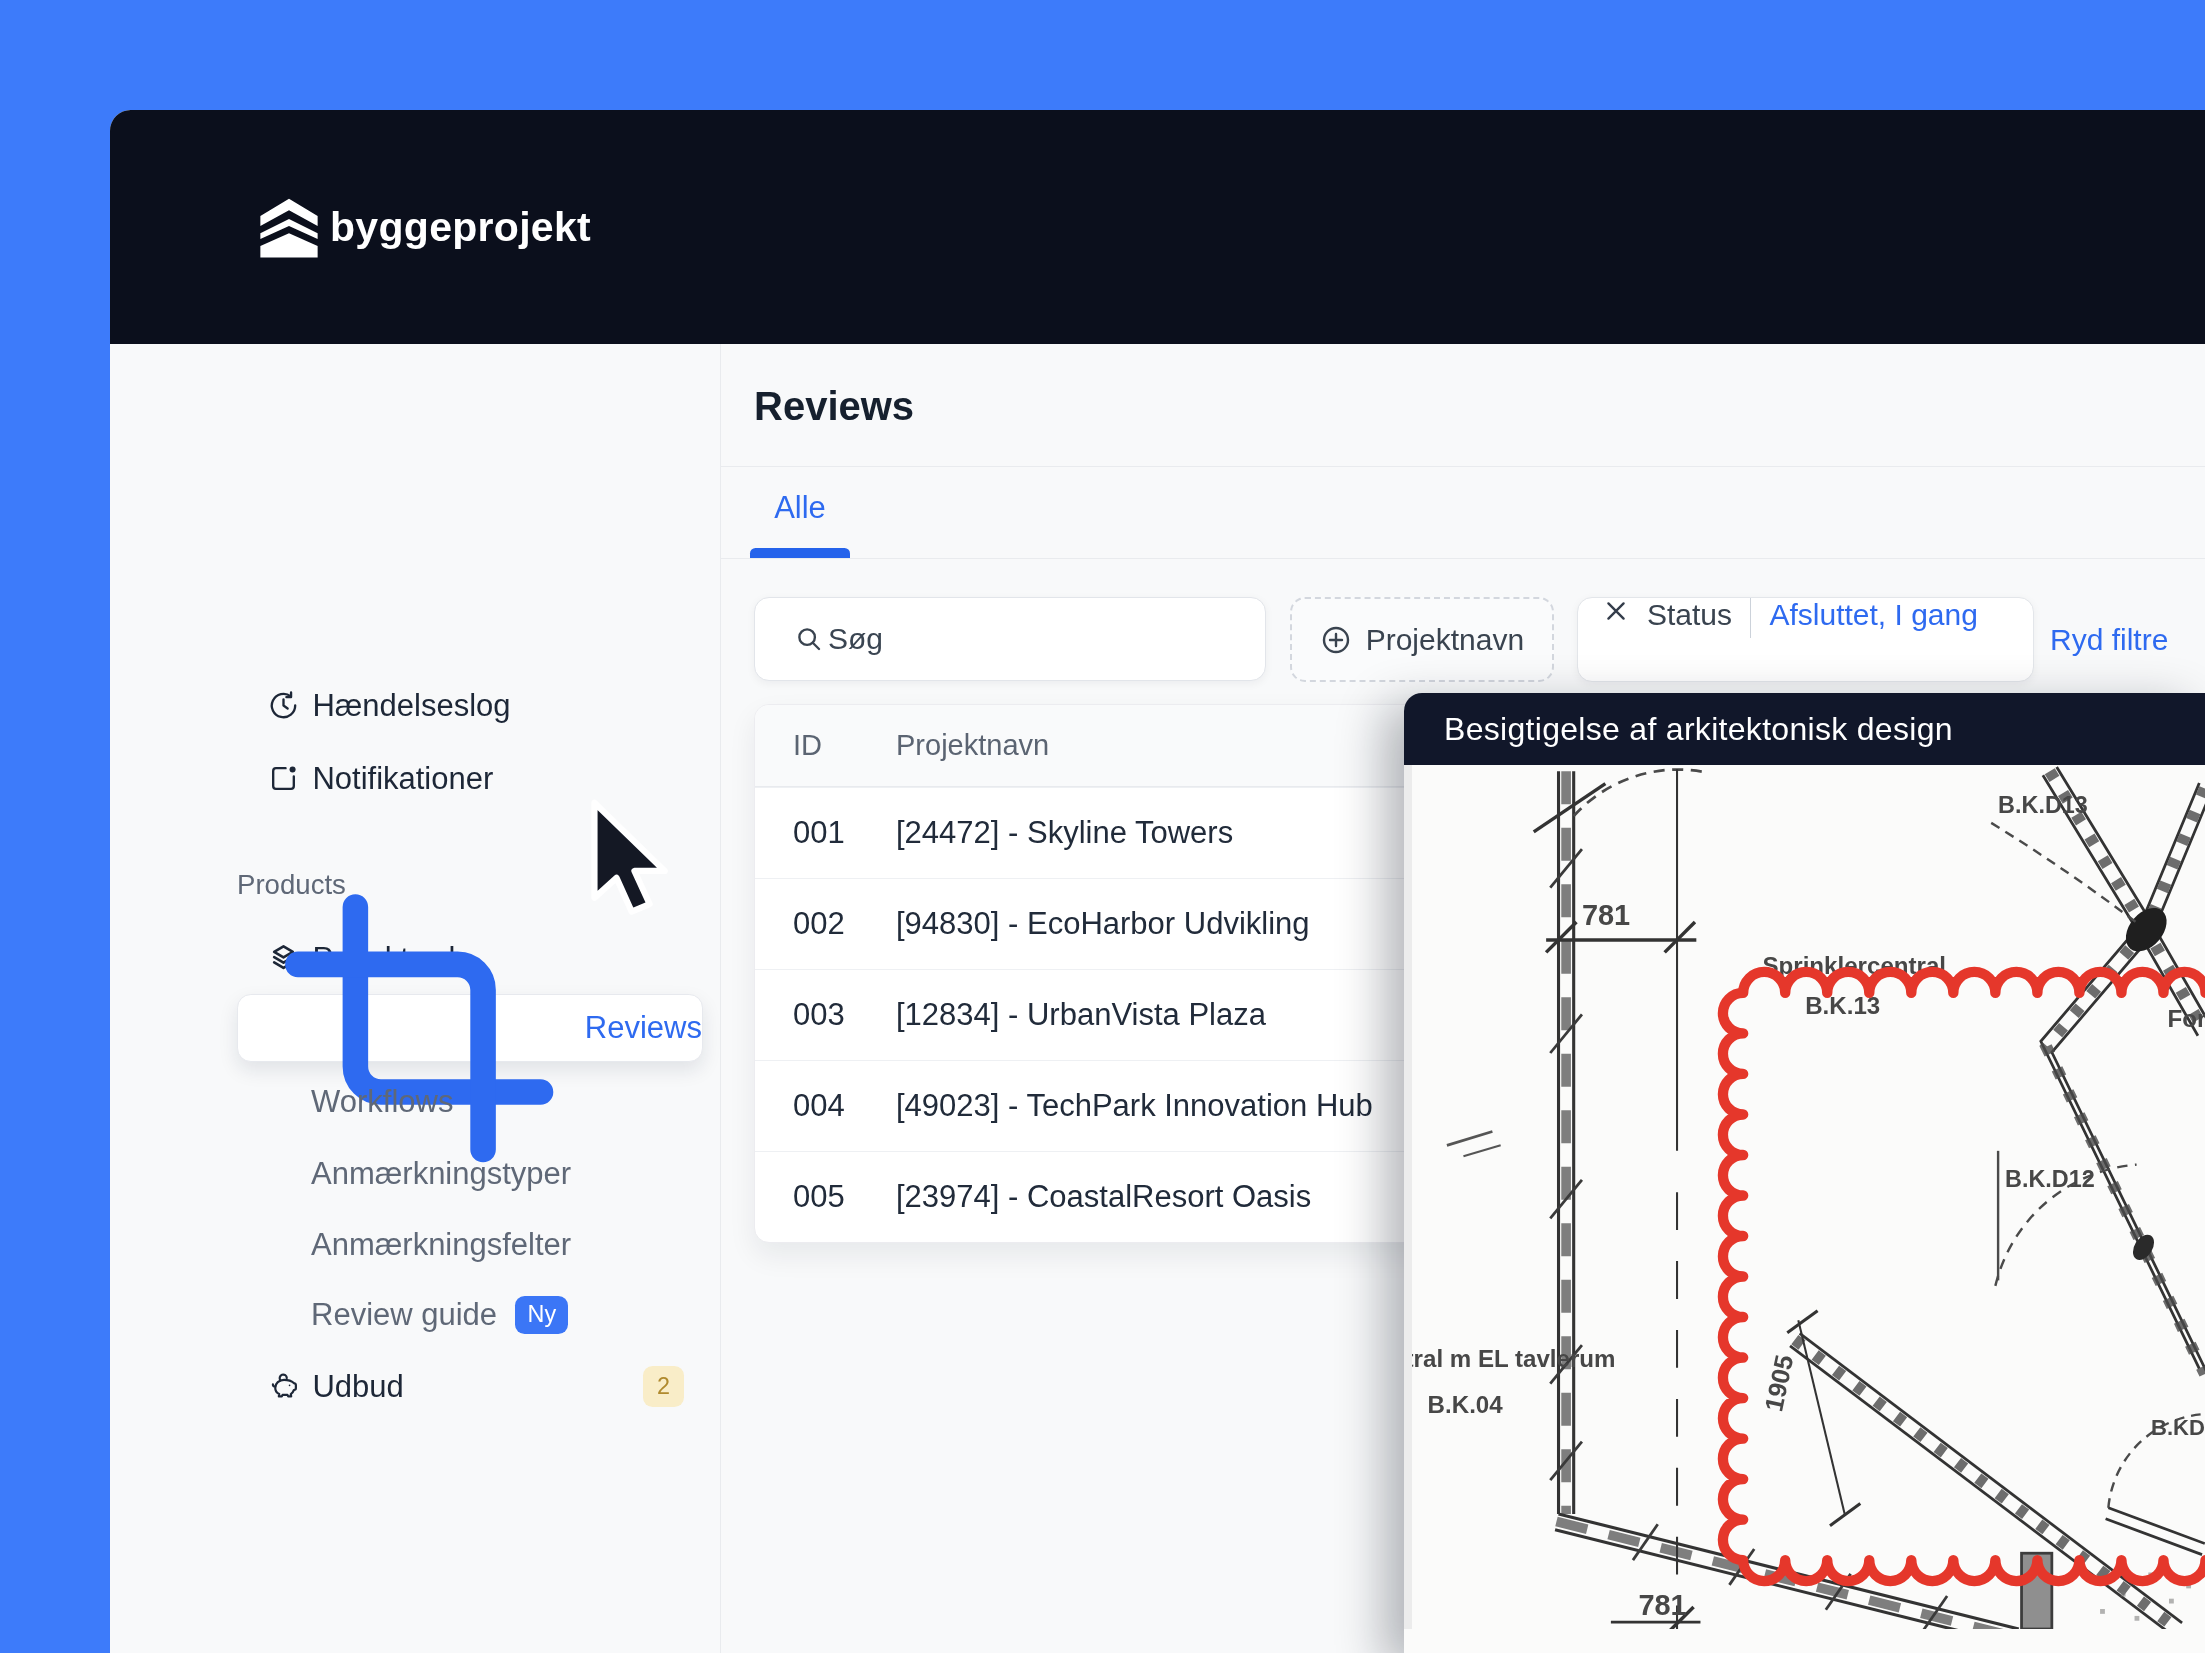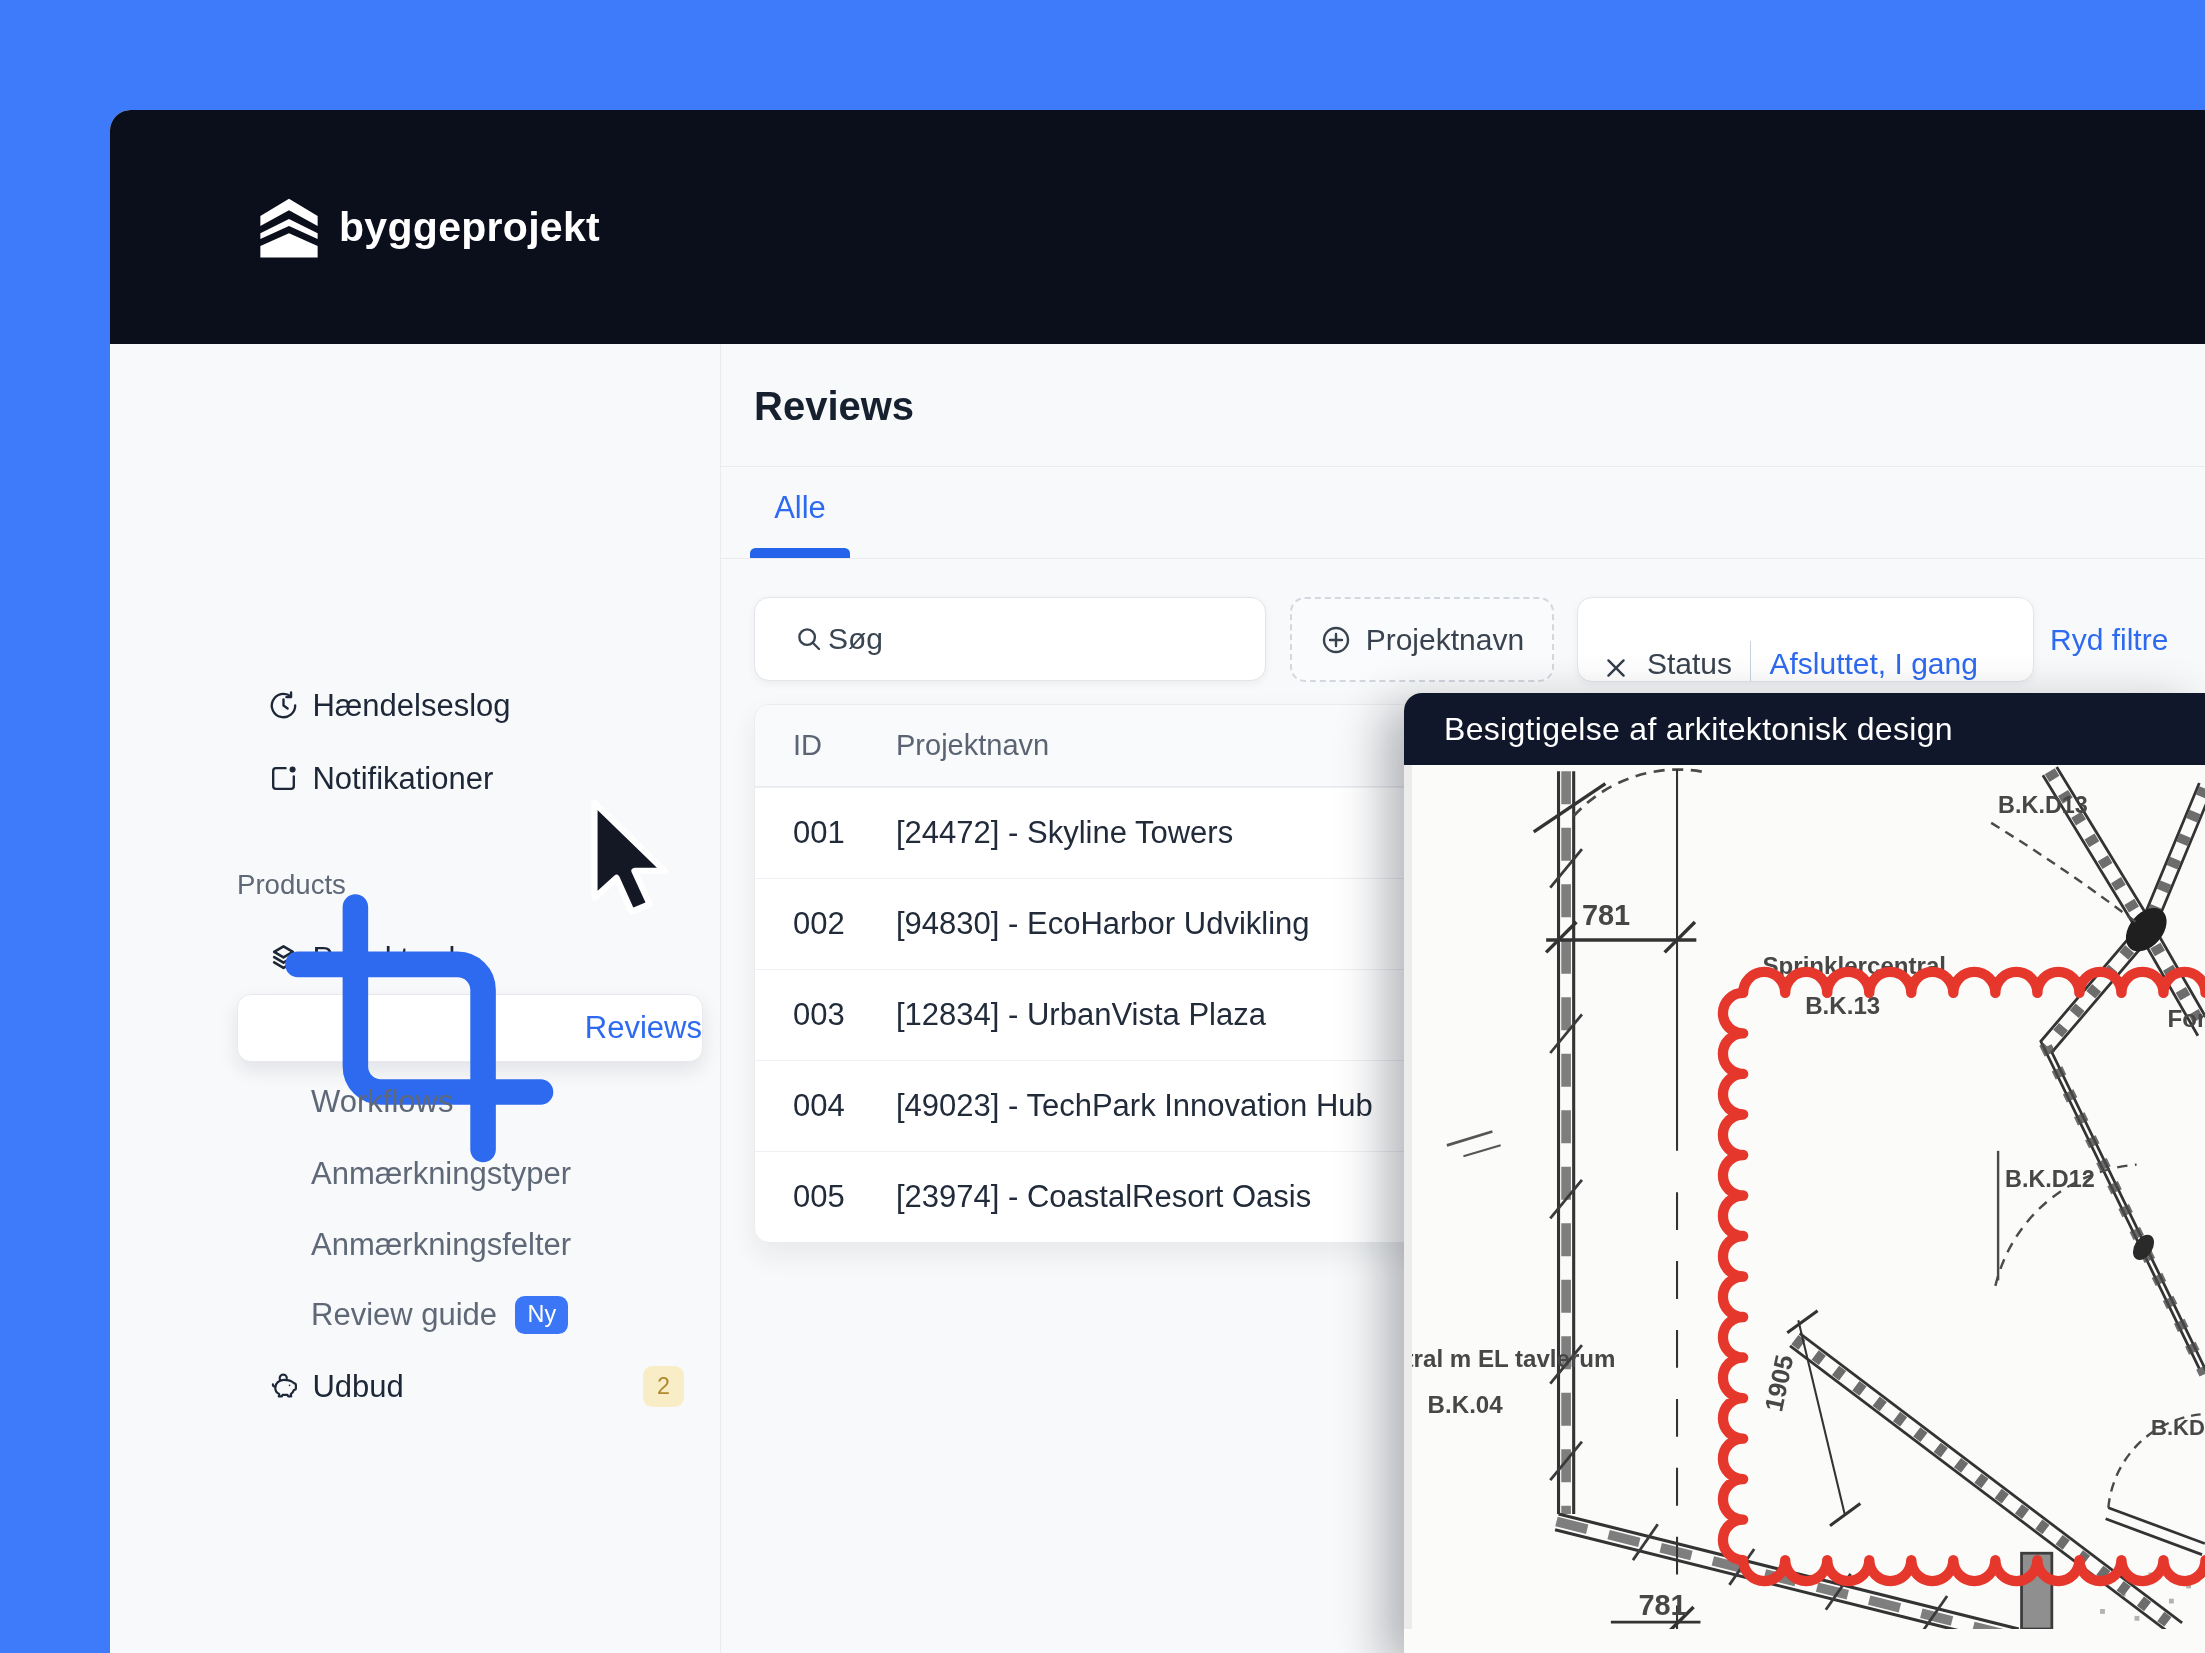--- a/index.html
+++ b/index.html
@@ -8,21 +8,21 @@
     background:#3d7bfa;
     font-family:"Liberation Sans",sans-serif;
     -webkit-font-smoothing:antialiased;
   }
   .window{
     position:absolute;left:110px;top:110px;width:2095px;height:1544px;
     background:#f8f9fa;border-radius:20.7px 0 0 0;overflow:hidden;
   }
   
   .topbar{position:absolute;left:0;top:0;width:100%;height:234px;background:#0b0f1c;display:flex;align-items:center;}
-  .brand{display:flex;align-items:center;gap:14px;margin-left:143px;}
+  .brand{display:flex;align-items:center;gap:5px;margin-left:143px;}
   .brand-name{color:#fff;font-size:41px;font-weight:700;letter-spacing:0.3px;}
   
   .sidebar{position:absolute;left:0;top:234px;width:610px;bottom:0;background:#f8f9fa;border-right:1.4px solid #e9ebee;}
   .nav-row{position:absolute;left:0;right:17px;height:69px;display:flex;align-items:center;gap:12.4px;padding-left:157px;box-sizing:border-box;
            color:#1d2737;font-size:31px;}
   .nav-row .icn{width:33px;height:33px;flex:0 0 auto;}
   .section-label{position:absolute;left:127px;top:524px;height:34px;color:#5f6877;font-size:27.6px;display:flex;align-items:center;}
   .sub-row{position:absolute;left:0;right:17px;height:69px;display:flex;align-items:center;padding-left:201px;box-sizing:border-box;color:#5f6877;font-size:31px;}
   .active-card{
     position:absolute;left:127px;right:17px;top:650px;height:68px;
@@ -39,21 +39,21 @@
   .divider2{position:absolute;left:610px;right:0;top:448px;height:1.4px;background:#e9ebee;}
   .tab-label{position:absolute;left:640px;top:380px;width:100px;text-align:center;font-size:31px;color:#2e6af0;font-weight:500;}
   .tab-underline{position:absolute;left:640px;top:438px;width:100px;height:10.3px;background:#2563eb;border-radius:5.5px 5.5px 0 0;}
   .search-box{position:absolute;left:644px;top:487px;width:512px;height:84px;background:#fff;border:1.4px solid #e2e5ea;border-radius:15px;
       box-shadow:0 2.8px 8.3px rgba(16,24,40,.05);display:flex;align-items:center;box-sizing:border-box;padding-left:39px;gap:2px;}
   .search-box input{border:none;outline:none;background:transparent;font-family:inherit;font-size:30px;color:#3a4552;width:358px;}
   .search-box input::placeholder{color:#3a4552;opacity:1;}
   .chip-dashed{position:absolute;left:1180px;top:487px;width:264px;height:85px;border:2.1px dashed #d3d7de;border-radius:15px;background:#fafbfc;
       display:flex;align-items:center;justify-content:center;gap:13.8px;color:#39434f;font-size:30px;box-sizing:border-box;}
   .chip-status{position:absolute;left:1467px;top:487px;width:457px;height:85px;border:1.4px solid #e3e6ea;border-radius:15px;background:#fff;
-      box-shadow:0 2.8px 8.3px rgba(16,24,40,.05);display:flex;align-items:flex-end;box-sizing:border-box;padding:0 25px;gap:18px;font-size:30px;color:#39434f;}
+      box-shadow:0 2.8px 8.3px rgba(16,24,40,.05);display:flex;align-items:flex-start;box-sizing:border-box;padding:0 25px;gap:18px;font-size:30px;color:#39434f;}
   .chip-status .vsep{width:1.4px;height:40px;background:#ccd2da;}
   .chip-status .val{color:#2e6af0;font-weight:500;white-space:nowrap;}
   .clear-link{position:absolute;left:1940px;top:487px;height:85px;display:flex;align-items:center;font-size:30px;color:#2e6af0;font-weight:500;}
   
   .table-card{position:absolute;left:644px;top:594px;width:1247px;height:539px;background:#fff;border:1.4px solid #ececf0;border-radius:15px;
       box-shadow:0 12.4px 27.6px rgba(16,24,40,.07);overflow:hidden;box-sizing:border-box;}
   .t-head{height:81px;background:#f9fafb;border-bottom:1.4px solid #e8eaee;display:flex;align-items:center;color:#5b6472;font-size:29px;}
   .t-row{height:90px;display:flex;align-items:center;font-size:31px;color:#212b3a;border-top:1.4px solid #eef0f3;}
   .t-row:first-of-type{border-top:none;}
   .c-id{width:103px;padding-left:38px;flex:0 0 auto;}

